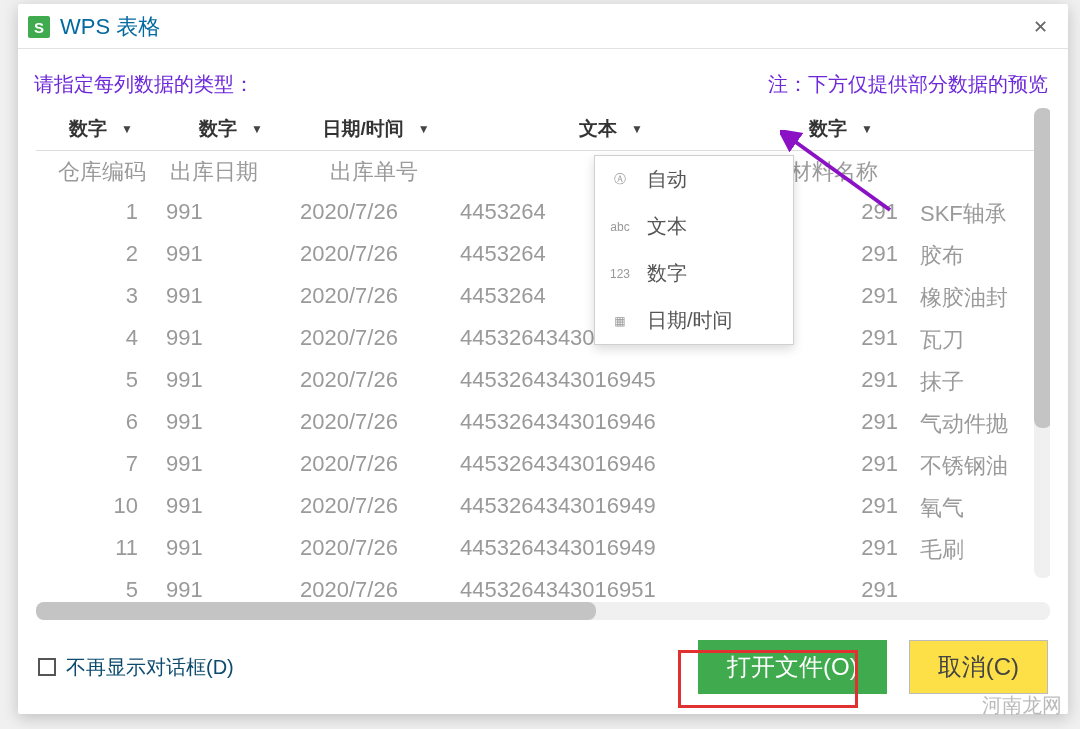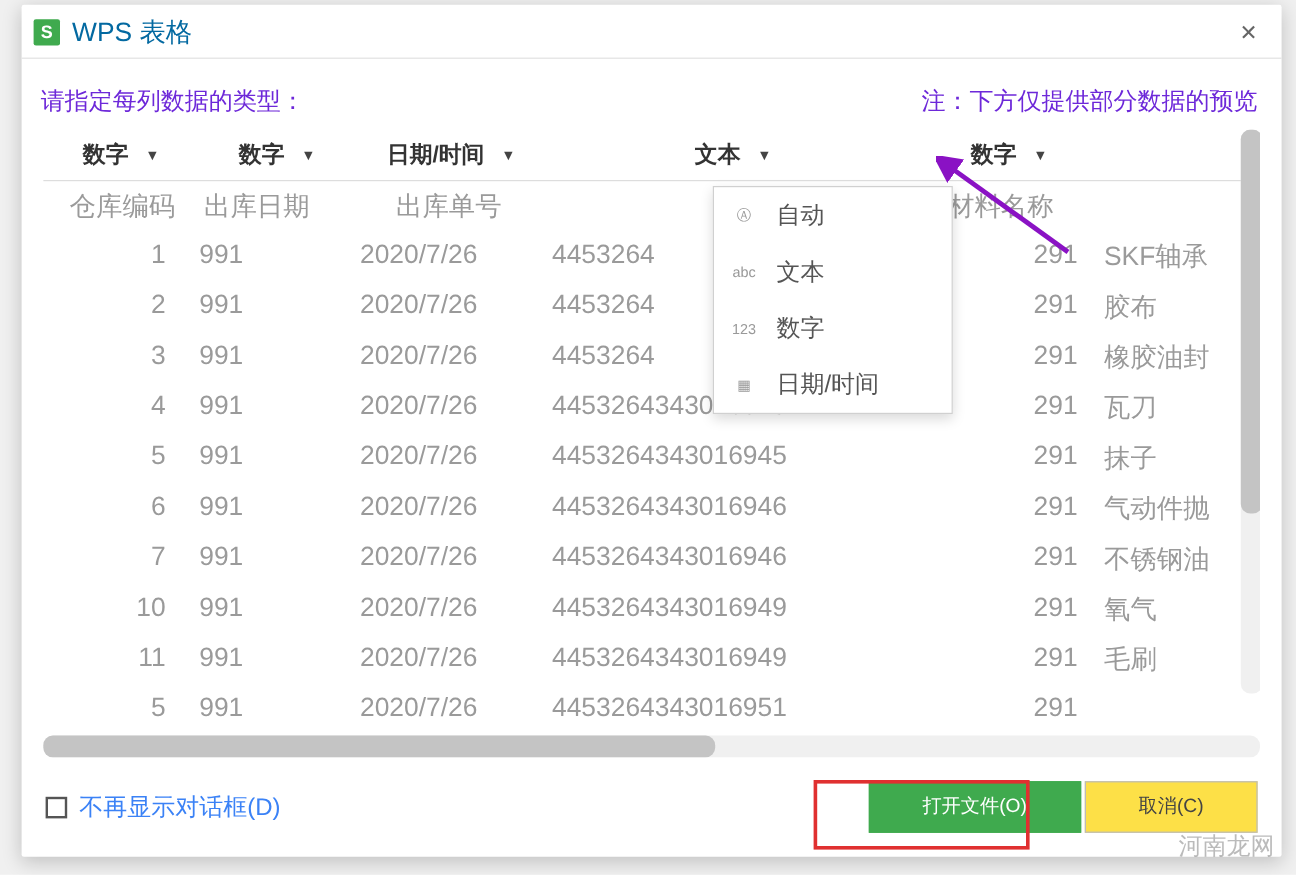--- a/index.html
+++ b/index.html
@@ -169,32 +169,32 @@
     pointer-events:none;
   }
 
   .footer {
     display:flex;
     align-items:center;
     padding: 16px 20px 20px 20px;
   }
   .checkbox {
     display:flex; align-items:center;
-    font-size: 20px; color:#3b82f6; gap: 10px;
+    font-size: 20px; color:#0c4a6e; gap: 10px;
     cursor:pointer;
   }
   .checkbox .box {
     width: 18px; height:18px;
     border: 2px solid #555;
   }
   .footer .btn {
-    padding: 10px 44px;
-    font-size: 16px;
+    padding: 10px 28px;
+    font-size: 24px;
     cursor:pointer;
-    margin-left: 3px;
+    margin-left: 22px;
   }
   .btn-primary { background:#3faa4e; color:#fff; border:1px solid #3faa4e;}
   .btn-secondary { background:#fde047; color:#444; border:1px solid #bbb;}
   .spacer { flex:1; }
 
   .watermark {
     position:absolute;
     right: 18px; bottom: 10px;
     font-size: 20px; color: rgba(120,120,120,0.5);
     z-index: 50; pointer-events:none;

